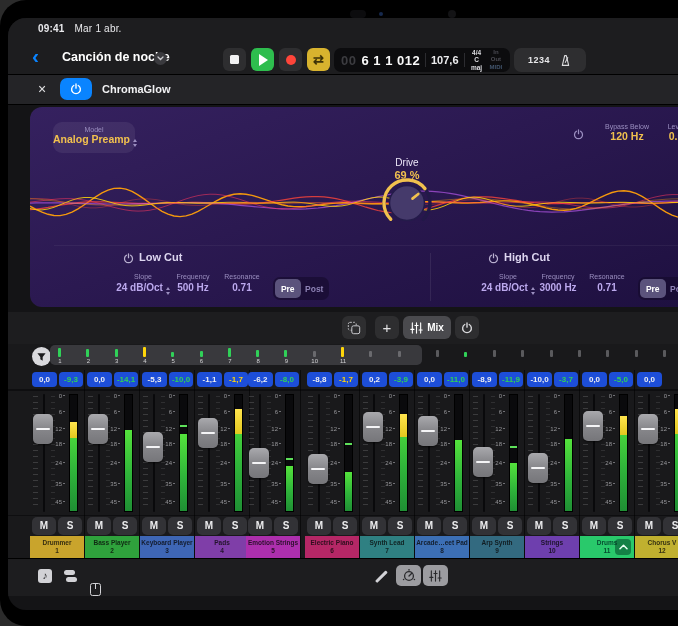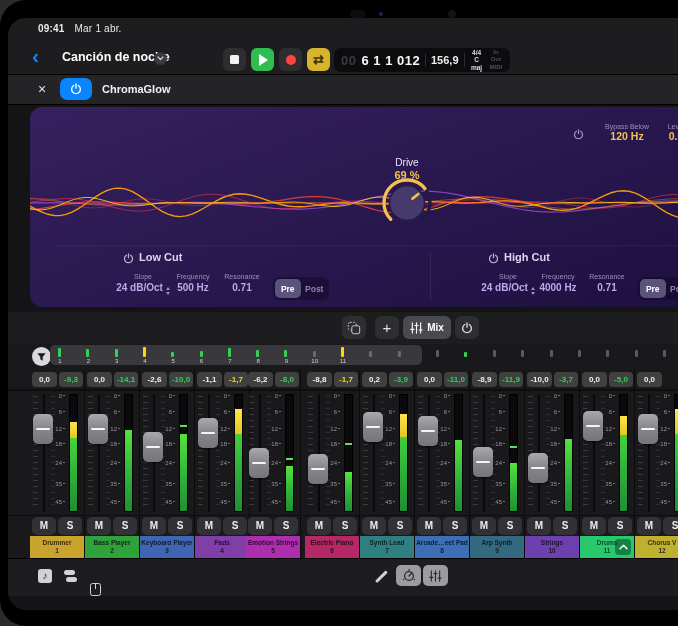--- a/index.html
+++ b/index.html
@@ -84,21 +84,21 @@
   .ovfilter{position:absolute;left:24px;top:3px;width:19px;height:19px;border-radius:50%;background:#d9d9dd;display:flex;align-items:center;justify-content:center;}
   .ovwin{position:absolute;left:42px;top:1px;width:372px;height:20px;background:#39393d;border-radius:5px;}
   .ovbar{position:absolute;width:3px;border-radius:1px;}
   .ovnum{position:absolute;top:14px;width:12px;margin-left:-4px;text-align:center;font-size:6px;color:#d2d2d4;}
 
   
   .strips{position:absolute;left:0;right:0;top:352px;height:188px;background:#19191b;overflow:hidden;}
   .strip{position:absolute;top:0;width:55px;height:188px;border-right:1px solid rgba(0,0,0,.55);box-sizing:border-box;}
   .rowline{position:absolute;left:0;right:0;height:2px;background:#0e0e10;}
   .vals{position:absolute;left:0;top:2px;height:16px;}
-  .pill{position:absolute;top:0;height:15px;border-radius:4px;background:#404040;font-size:8px;font-weight:bold;line-height:15px;text-align:center;color:#f0f0f2;}
+  .pill{position:absolute;top:0;height:15px;border-radius:4px;background:#1d4ed8;font-size:8px;font-weight:bold;line-height:15px;text-align:center;color:#f0f0f2;}
   .pill.vol{left:2px;width:25px;}
   .pill.peak{left:29px;width:24px;}
   .fzone{position:absolute;left:0;top:22px;width:55px;height:122px;}
   .ticks{position:absolute;top:4px;bottom:4px;background:repeating-linear-gradient(to bottom,rgba(255,255,255,.15) 0 1px,transparent 1px 6px);}
   .ticks.l{left:3px;width:5px;}
   .ticks.r{left:21px;width:4px;opacity:.65;}
   .groove{position:absolute;left:13px;top:2px;bottom:2px;width:2px;background:#09090b;border-radius:1px;}
   .scale{position:absolute;left:22px;width:13px;text-align:right;font-size:6px;color:#97979b;transform:translateY(-50%);}
   .scale::after{content:"";display:inline-block;width:2px;height:1px;background:#707074;margin-left:1px;vertical-align:2px;}
   .meter{position:absolute;left:39px;top:2px;bottom:2px;width:9px;background:#0a0a0c;border:1px solid #000;box-sizing:border-box;}
@@ -158,47 +158,61 @@
             <span class="i-rec"></span>
           </div>
         <div class="tbtn cycle">
             <span class="i-cycle">⇄</span>
           </div>
       </div>
       <div class="lcd">
         <span class="ghost">00</span>
         <span class="pos">6 1 1 012</span>
         <span class="sep"></span>
-        <span class="tempo">156,9</span>
+        <span class="tempo">107,6</span>
         <span class="sep"></span>
         <span class="col">
           <span class="sig">4/4</span>
           <span class="key">C maj</span>
         </span>
         <span class="col">
           <span class="io">In Out</span>
           <span class="midi">MIDI</span>
         </span>
       </div>
+      <div class="countgrp">
+        <span class="countin">1234</span>
+        <svg width="13" height="13" viewBox="0 0 14 14">
+            <path d="M3.6 12.3 L6.1 1.8 H7.9 L10.4 12.3 Z" fill="none" stroke="#dcdcde" stroke-width="1.2" stroke-linejoin="round"></path>
+            <line x1="6.6" y1="9.5" x2="9.6" y2="3.6" stroke="#dcdcde" stroke-width="1.1"></line>
+          </svg>
+      </div>
     </div>
 
     <div class="plughdr">
       <div class="closex">×</div>
       <div class="pwrbtn">
           <span class="pwr">
             <svg viewBox="0 0 14 14" fill="none">
               <path d="M7 1.2 L7 6" stroke="currentColor" stroke-width="1.6" stroke-linecap="round"></path>
               <path d="M4.4 2.9 A5.1 5.1 0 1 0 9.6 2.9" stroke="currentColor" stroke-width="1.6" stroke-linecap="round"></path>
             </svg>
           </span>
         </div>
       <div class="plugname">ChromaGlow</div>
     </div>
 
     <div class="panel">
+      <div class="modelbox">
+        <div class="plabel">Model</div>
+        <div class="pvalue"><span>Analog Preamp</span><span class="spin">
+              <i class="u"></i>
+              <i class="d"></i>
+            </span></div>
+      </div>
       <span class="pwr bypwr">
           <svg viewBox="0 0 14 14" fill="none">
             <path d="M7 1.2 L7 6" stroke="currentColor" stroke-width="1.6" stroke-linecap="round"></path>
             <path d="M4.4 2.9 A5.1 5.1 0 1 0 9.6 2.9" stroke="currentColor" stroke-width="1.6" stroke-linecap="round"></path>
           </svg>
         </span>
       <div class="bypassbox">
         <div class="plabel">Bypass Below</div>
         <div class="pvalue">120 Hz</div>
       </div>
@@ -255,21 +269,21 @@
             <path d="M4.4 2.9 A5.1 5.1 0 1 0 9.6 2.9" stroke="currentColor" stroke-width="1.6" stroke-linecap="round"></path>
           </svg>
         </span>
       <div class="cuthdr" style="left:474px;">High Cut</div>
       <div class="cutlbl" style="left:443px;">Slope</div>
       <div class="cutval" style="left:443px;"><span>24 dB/Oct</span><span class="spin">
             <i class="u"></i>
             <i class="d"></i>
           </span></div>
       <div class="cutlbl" style="left:493px;">Frequency</div>
-      <div class="cutval" style="left:493px;">4000 Hz</div>
+      <div class="cutval" style="left:493px;">3000 Hz</div>
       <div class="cutlbl" style="left:542px;">Resonance</div>
       <div class="cutval" style="left:542px;">0.71</div>
       <div class="prepost" style="left:608px;">
         <div class="ppseg on">Pre</div>
         <div class="ppseg">Post</div>
       </div>
     </div>
 
     <div class="mixtb">
       <div class="mbtn" style="left:334px;width:24px;">
@@ -406,21 +420,21 @@
             <div class="msbtn m">M</div>
             <div class="msbtn s">S</div>
           </div>
           <div class="namebar" style="background: rgb(47, 162, 60);">
             <div>Bass Player</div>
             <div>2</div>
           </div>
         </div>
         <div class="strip" style="left: 132px;">
           <div class="vals">
-            <div class="pill vol">-2,6</div>
+            <div class="pill vol">-5,3</div>
             <div class="pill peak" style="color: rgb(48, 209, 88);">-10,0</div>
           </div>
           <div class="fzone">
             <div class="ticks l"></div>
             <div class="ticks r"></div>
             <div class="groove"></div>
             <div class="scale" style="top: 3%;">0</div>
             <div class="scale" style="top: 16%;">6</div>
             <div class="scale" style="top: 30%;">12</div>
             <div class="scale" style="top: 43%;">18</div>

